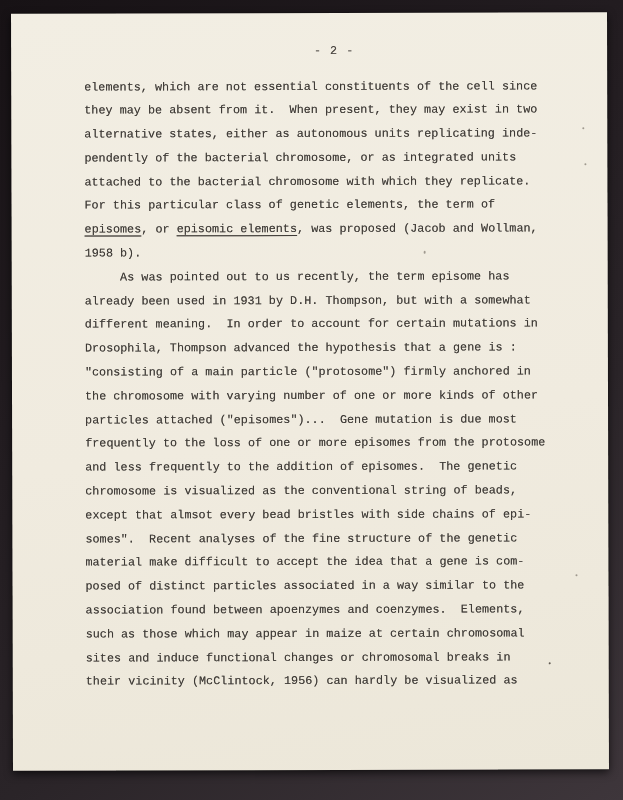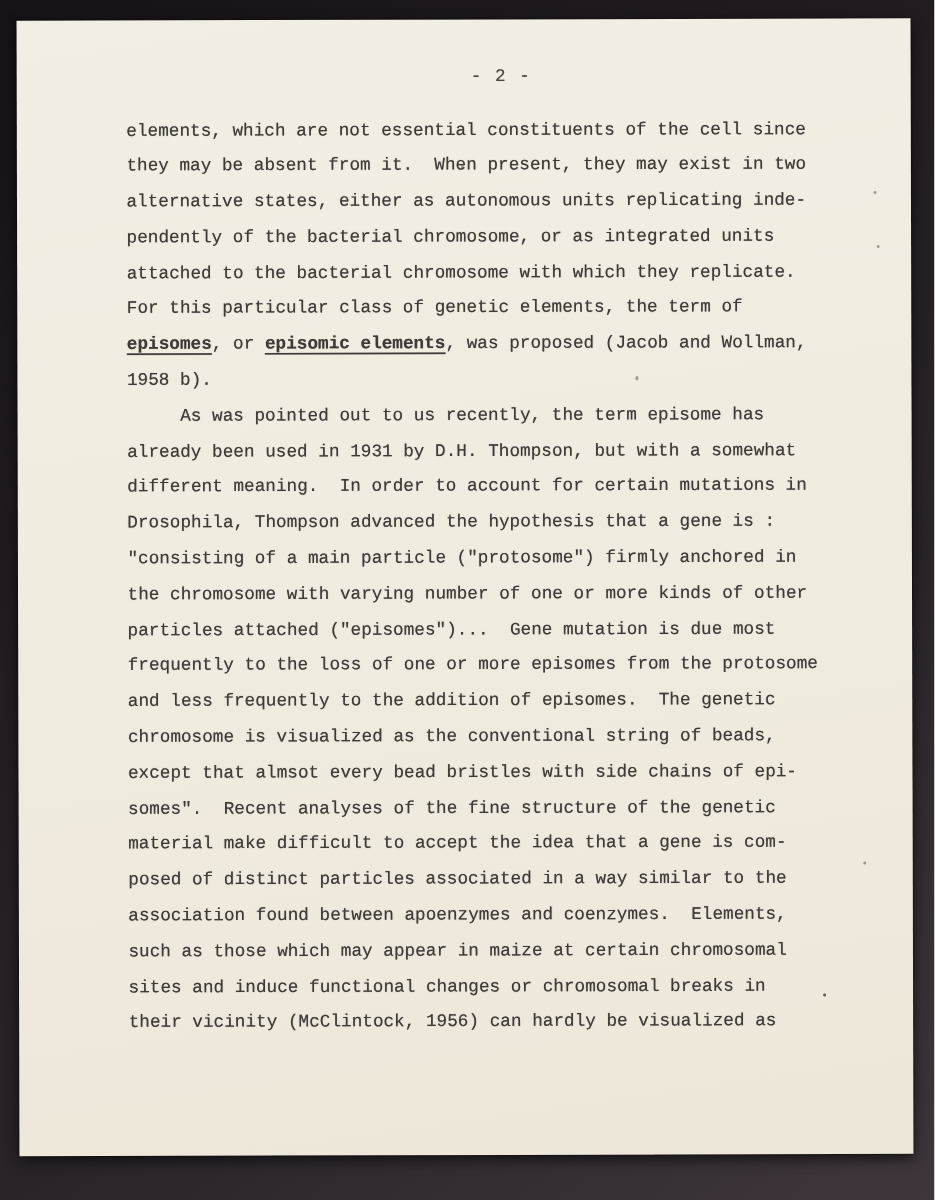--- a/index.html
+++ b/index.html
@@ -47,21 +47,20 @@
     line-height: 23.8px;
     white-space: pre;
     color: #3e3a36;
     text-shadow: 0 0 0.5px rgba(62,58,54,0.6);
   }
   .page-lines .line { height: 23.8px; }
   .page-lines .u {
     text-decoration: underline;
     text-decoration-thickness: 1px;
     text-underline-offset: 2.5px;
-    font-weight: bold;
   }
   .speck {
     position: absolute;
     border-radius: 50%;
     background: rgba(92,85,76,0.55);
   }
   .speck.dark { background: rgba(70,64,58,0.85); }
 </style>
 </head>
 <body>

